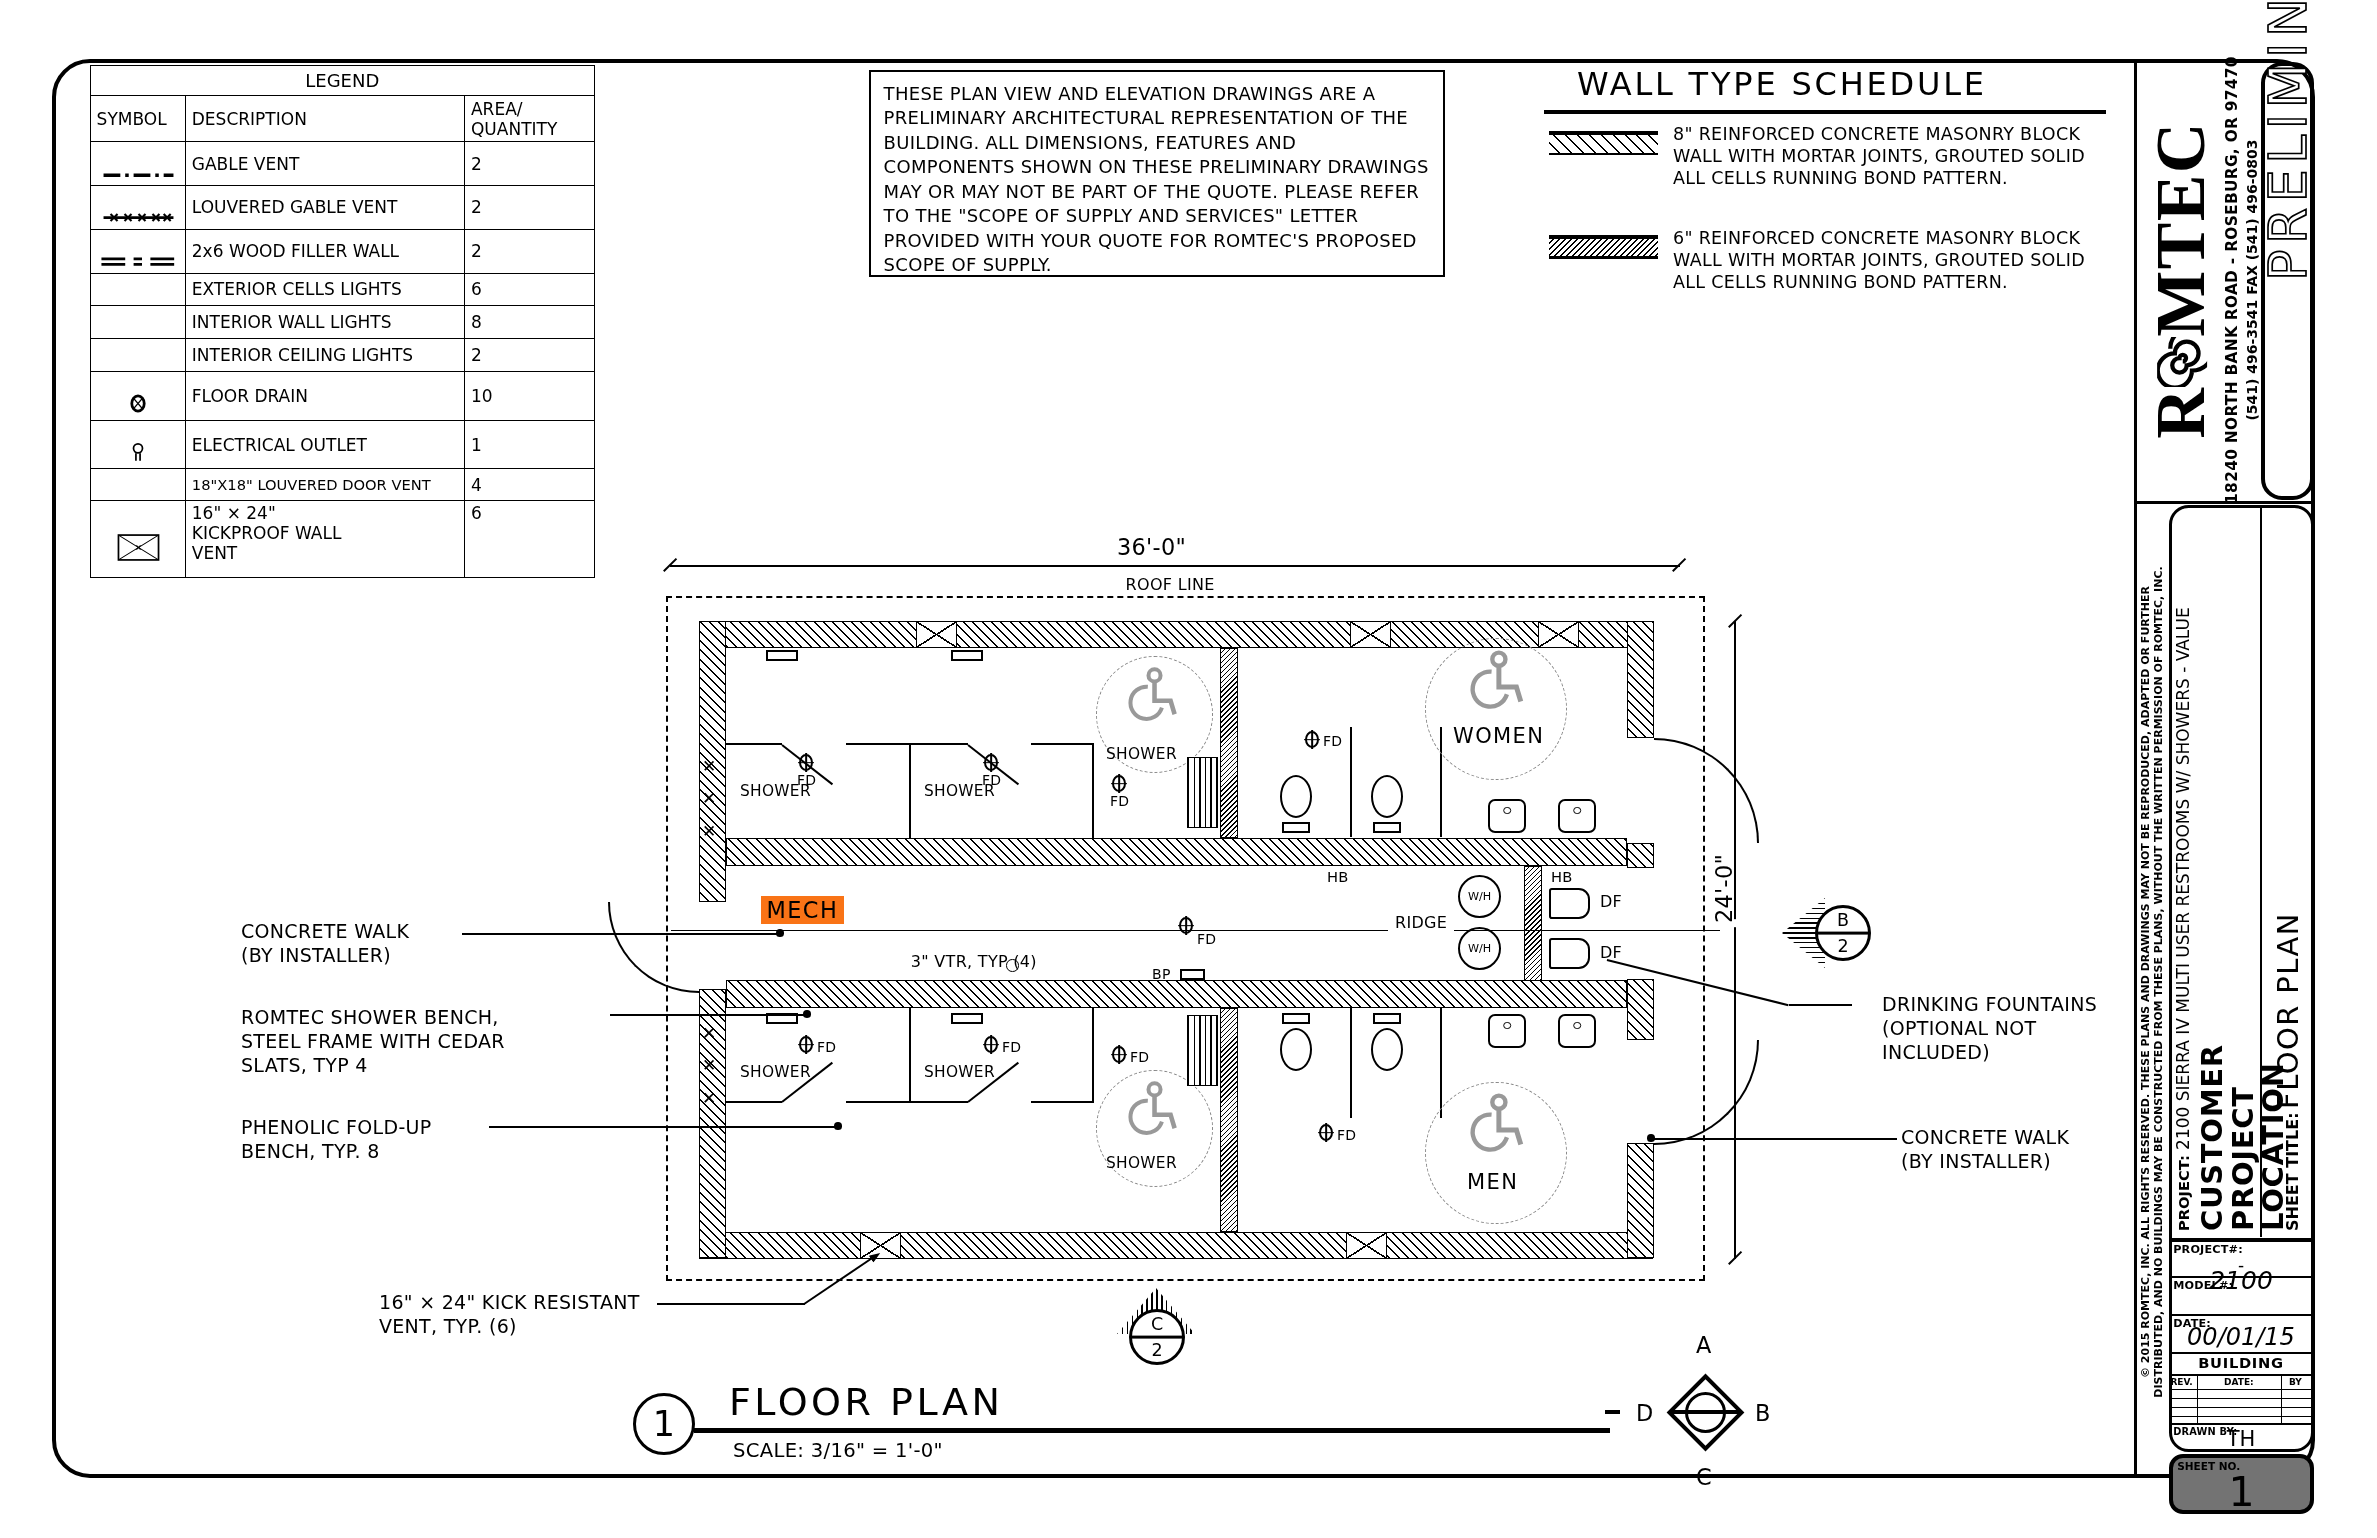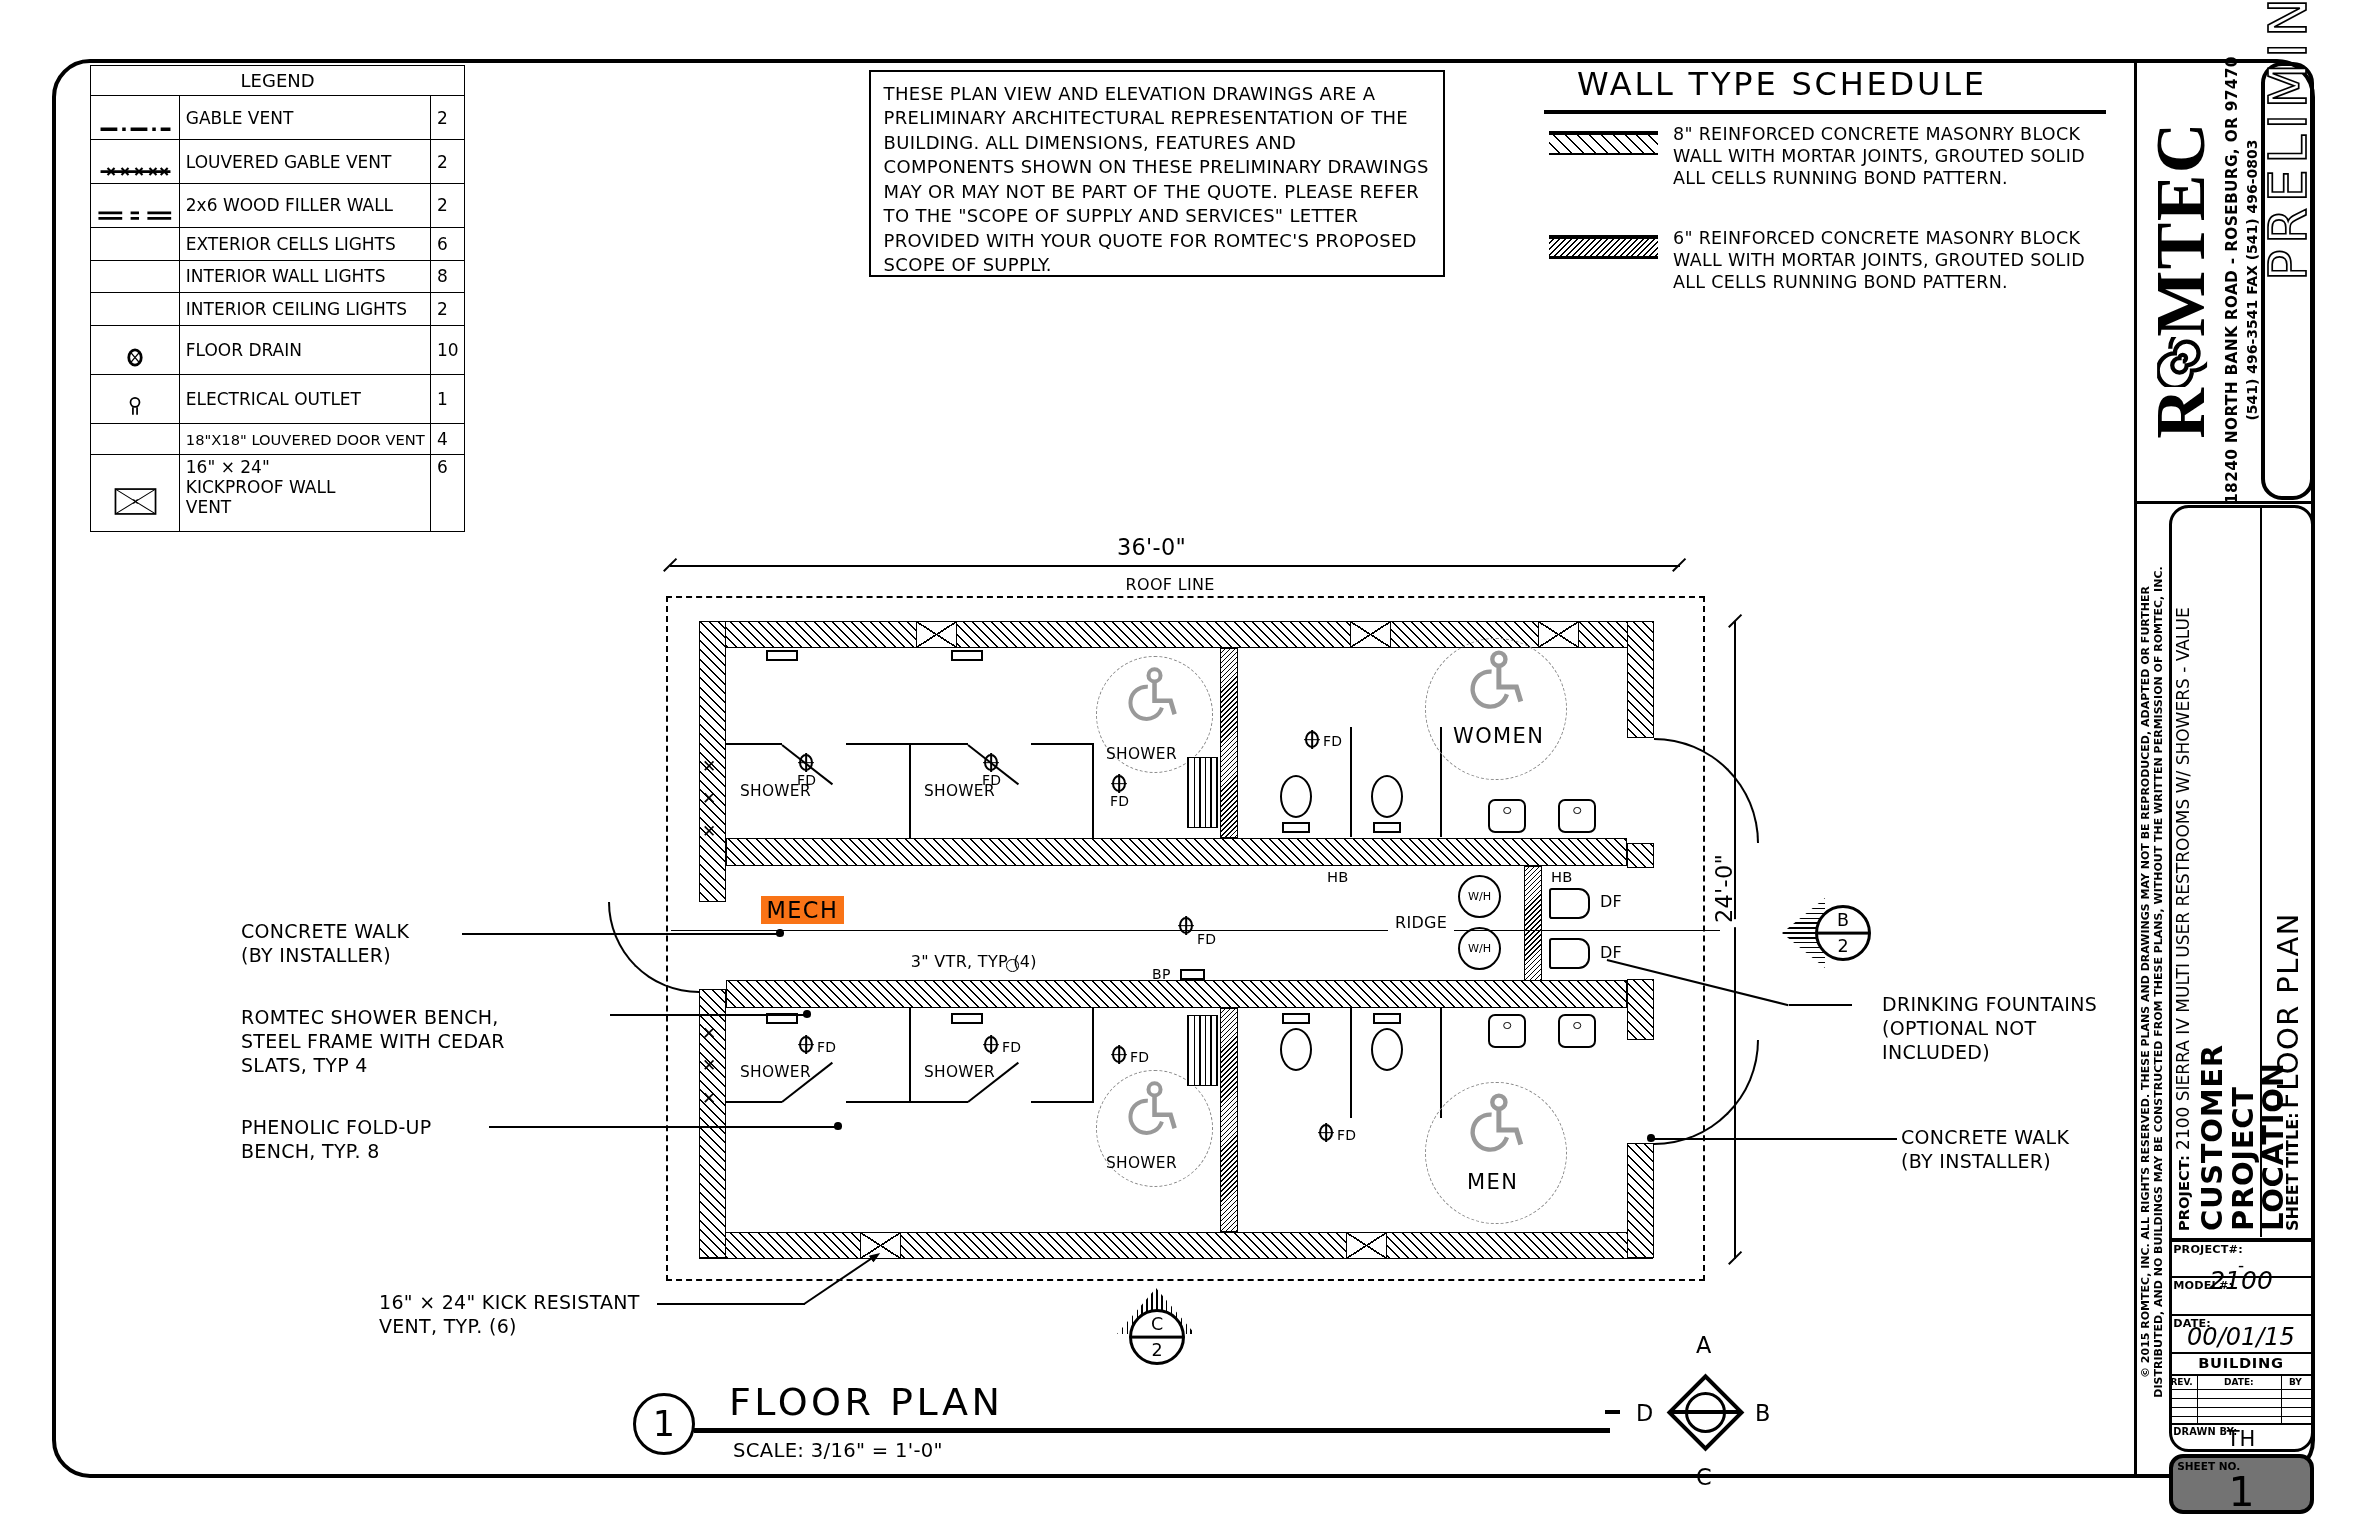--- a/index.html
+++ b/index.html
@@ -58,20 +58,26 @@
 <div class="a" style="left:52px;top:59px;width:2263px;height:1419px;border:4.9px solid #000;border-radius:38px;box-sizing:border-box"></div>
 <div class="ln" style="left:2134px;top:62px;width:2.8px;height:1415px"></div>
 <div class="ln" style="left:2134px;top:501px;width:180px;height:2.8px"></div>
 
 <table class="legend">
   <tbody>
       <tr>
         <th colspan="3" style="text-align:center;font-size:18px;height:26.6px">LEGEND</th>
       </tr>
   <tr>
+    <th style="width:83px;height:42px">SYMBOL</th>
+    <th style="width:267px">DESCRIPTION</th>
+    <th style="width:117px">AREA/
+QUANTITY</th>
+  </tr>
+  <tr>
     <td style="height:29px;text-align:center">
       <svg width="73" height="8.4" viewBox="0 0 104 12">
             <line x1="2" y1="6" x2="102" y2="6" stroke="#000" stroke-width="5" stroke-dasharray="24 7 5 7"></line>
           </svg></td>
     <td>GABLE VENT</td>
     <td>2</td>
   </tr>
   <tr>
     <td style="height:29px;text-align:center">
       <svg width="73" height="11.2" viewBox="0 0 104 16">

